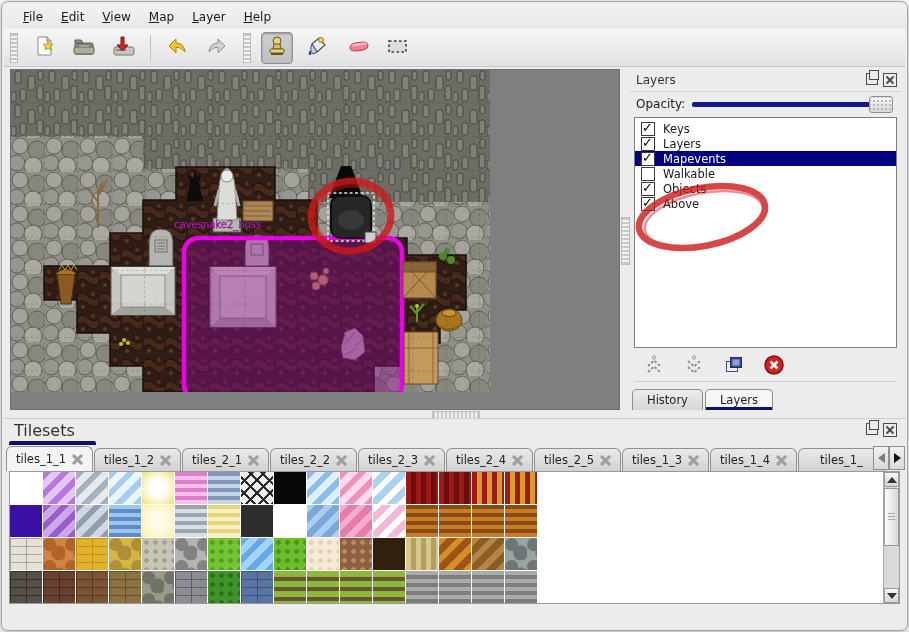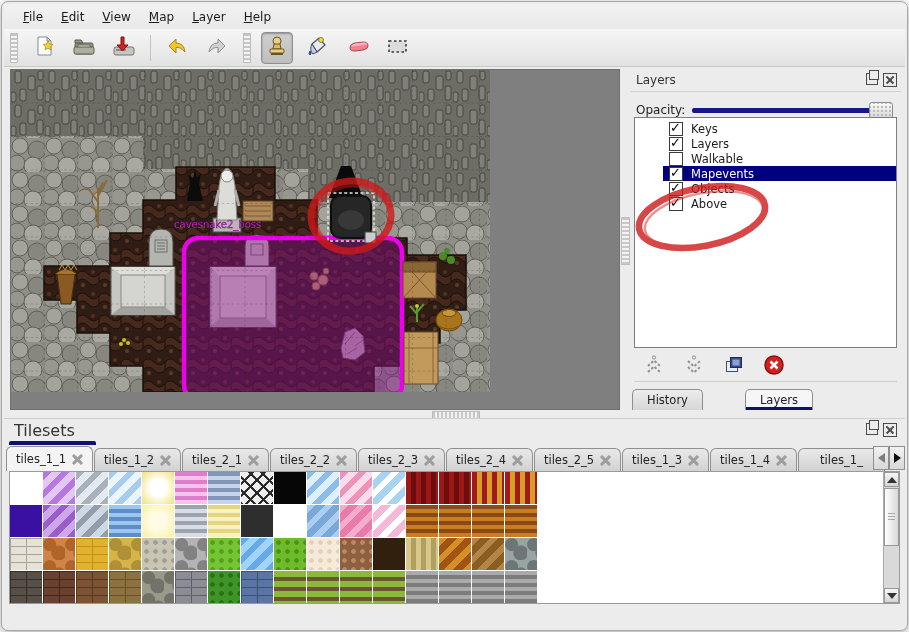--- a/index.html
+++ b/index.html
@@ -39,42 +39,42 @@
   .dock-header{position:absolute;left:0;top:0;right:0;height:22px;display:flex;align-items:center;
     border-bottom:1px solid #d2d2d2;}
   .dock-header .title{flex:1;padding-left:6px;font-size:12px;color:#333;}
   .win-icons{display:flex;gap:5px;padding-right:4px;}
   .icon-float{position:relative;width:10px;height:10px;border:1px solid #4a4a4a;background:#ececec;}
   .icon-float::after{content:'';position:absolute;left:2px;top:-4px;width:8px;height:8px;border:1px solid #4a4a4a;background:#ececec;}
   .icon-closebox{position:relative;width:12px;height:12px;border:1px solid #4a4a4a;background:#ececec;}
   .icon-closebox::before,.icon-closebox::after{content:'';position:absolute;left:1px;top:5px;width:10px;height:1.6px;background:#4a4a4a;}
   .icon-closebox::before{transform:rotate(45deg);} .icon-closebox::after{transform:rotate(-45deg);}
 
-  .opacity-row{position:absolute;left:0;top:24px;right:0;height:22px;display:flex;align-items:center;margin-top:6px;}
+  .opacity-row{position:absolute;left:0;top:24px;right:0;height:22px;display:flex;align-items:center;}
   .opacity-label{padding-left:6px;font-size:12px;color:#222;width:52px;}
   .slider{position:relative;flex:1;height:16px;margin:0 8px 0 4px;}
   .slider-track{position:absolute;left:0;right:4px;top:6px;height:5px;background:#15158c;border-radius:2px;}
   .slider-handle{position:absolute;right:0;top:0;width:22px;height:15px;border:1px solid #8f8f8f;border-radius:3px;
     background:radial-gradient(#bbb 1px,transparent 1.4px) 2px 2px/4px 4px,linear-gradient(#fafafa,#d7d7d7);}
 
   .layer-list{position:absolute;left:4px;top:48px;right:4px;height:231px;background:#fff;border:1px solid #7d7d7d;
     padding-top:3px;box-sizing:border-box;}
-  .layer-row{display:flex;align-items:center;height:15px;padding-left:6px;margin-left:28px;}
+  .layer-row{display:flex;align-items:center;height:15px;padding-left:6px;}
   .layer-row.selected{background:#000080;color:#fff;}
   .cb{width:12px;height:12px;background:#fff;border:1px solid #3a3a3a;margin-right:8px;position:relative;flex:0 0 auto;}
   .cb.checked::after{content:'✓';position:absolute;left:0px;top:-3px;font-size:13px;font-weight:bold;color:#000;}
   .layer-label{font-size:11.5px;}
 
   .annot{position:absolute;pointer-events:none;}
 
   .layer-btns{position:absolute;left:4px;bottom:28px;right:4px;height:32px;display:flex;align-items:center;gap:12px;padding-left:6px;
     border-bottom:1px solid #d0d0d0;}
   .lb{width:26px;height:26px;display:flex;align-items:center;justify-content:center;border:1px solid transparent;border-radius:3px;}
 
-  .dock-tabs{position:absolute;left:0;bottom:0;right:0;height:24px;display:flex;align-items:flex-end;padding-left:2px;gap:40px;}
+  .dock-tabs{position:absolute;left:0;bottom:0;right:0;height:24px;display:flex;align-items:flex-end;padding-left:2px;}
   .dtab{height:20px;padding:0 14px;display:flex;align-items:center;font-size:11.5px;color:#222;
     border:1px solid #8f8f8f;border-bottom:none;border-radius:5px 5px 0 0;margin-right:2px;
     background:linear-gradient(#ededed,#d6d6d6);}
   .dtab.active{background:#f6f6f6;box-shadow:inset 0 -3px 0 #10106e;}
 
   
   .tilesets{position:absolute;left:2px;top:416px;width:901px;height:196px;border-top:1px solid #cfcfcf;}
   .ts-header{position:absolute;left:0;top:0;right:0;height:22px;display:flex;align-items:center;}
   .ts-header .title{flex:1;padding-left:10px;font-size:16px;color:#333;}
   .ts-indicator{position:absolute;left:5px;top:22px;width:87px;height:4px;background:#10106e;border-radius:2px 2px 0 0;}
@@ -393,27 +393,27 @@
     </div>
     <div class="layer-list">
         <div class="layer-row">
           <span class="cb checked"></span>
           <span class="layer-label">Keys</span>
         </div>
         <div class="layer-row">
           <span class="cb checked"></span>
           <span class="layer-label">Layers</span>
         </div>
+        <div class="layer-row selected">
+          <span class="cb checked"></span>
+          <span class="layer-label">Mapevents</span>
+        </div>
         <div class="layer-row">
           <span class="cb"></span>
           <span class="layer-label">Walkable</span>
-        </div>
-        <div class="layer-row selected">
-          <span class="cb checked"></span>
-          <span class="layer-label">Mapevents</span>
         </div>
         <div class="layer-row">
           <span class="cb checked"></span>
           <span class="layer-label">Objects</span>
         </div>
         <div class="layer-row">
           <span class="cb checked"></span>
           <span class="layer-label">Above</span>
         </div>
       </div>

